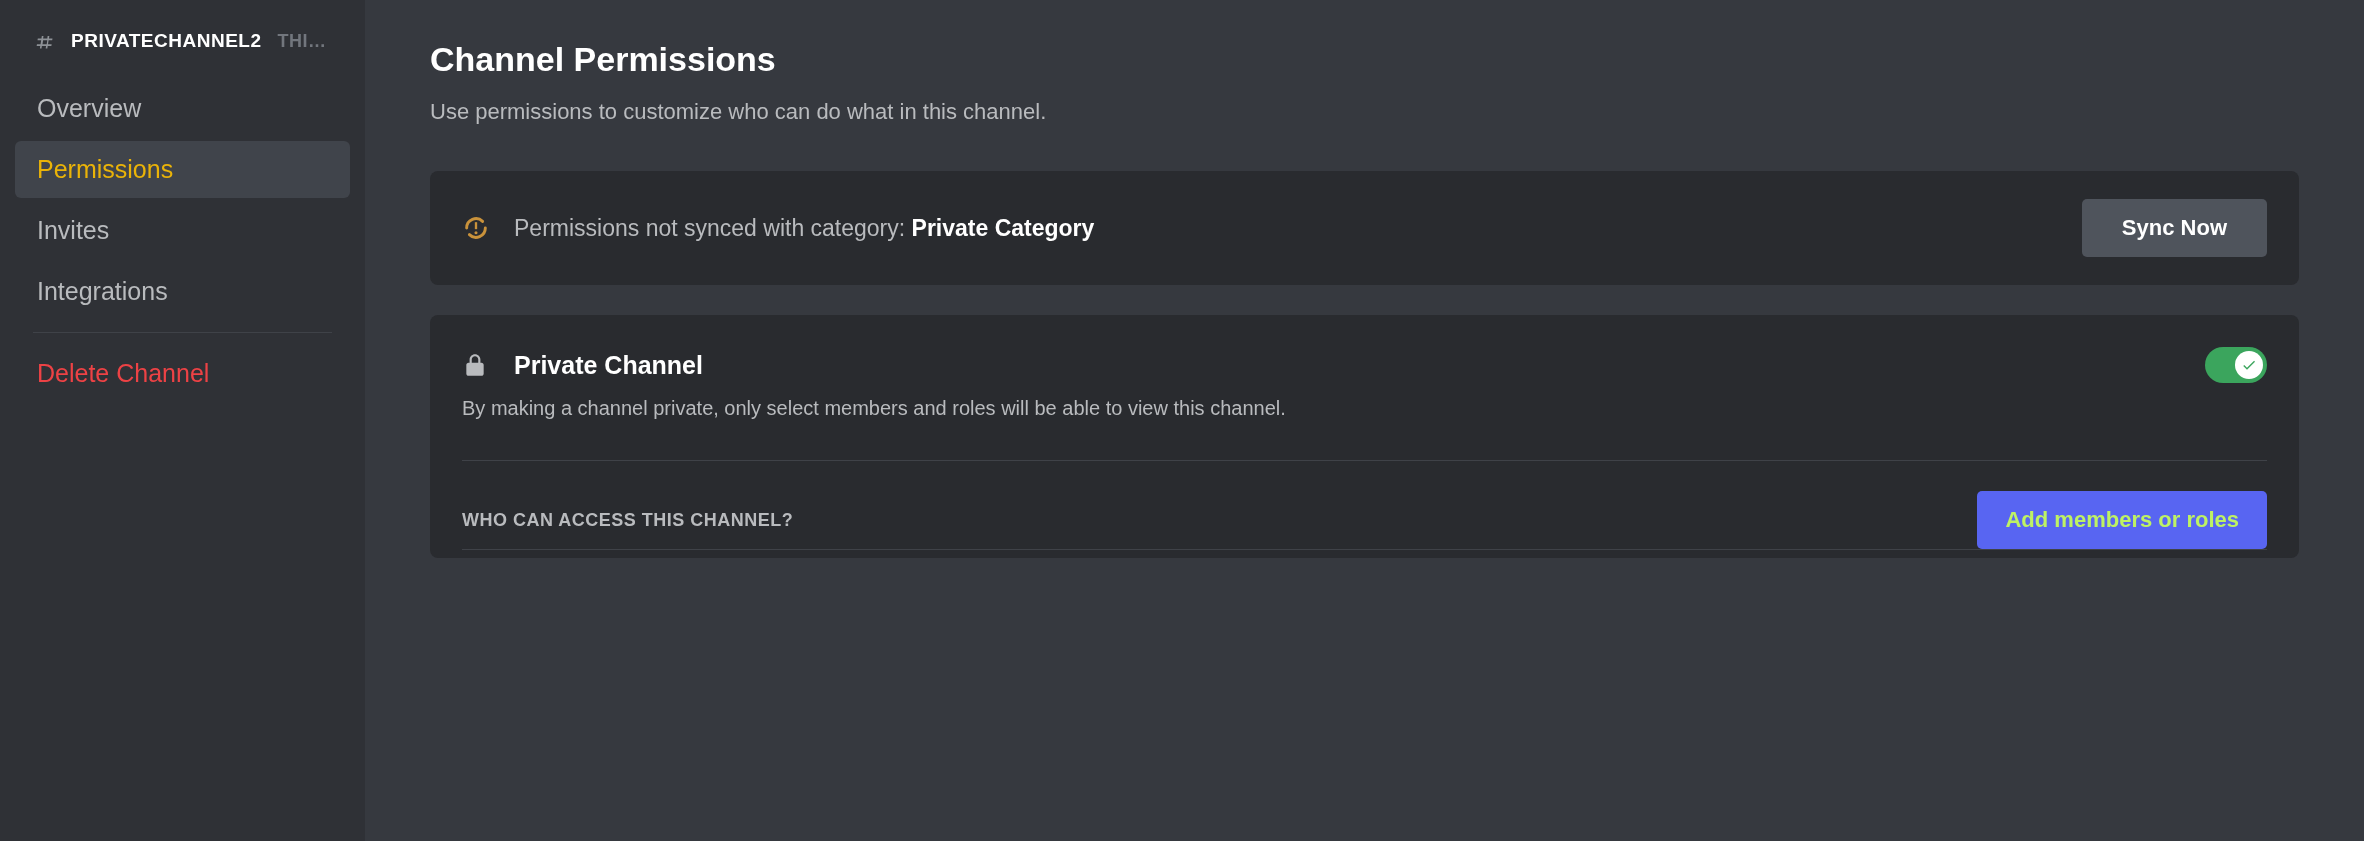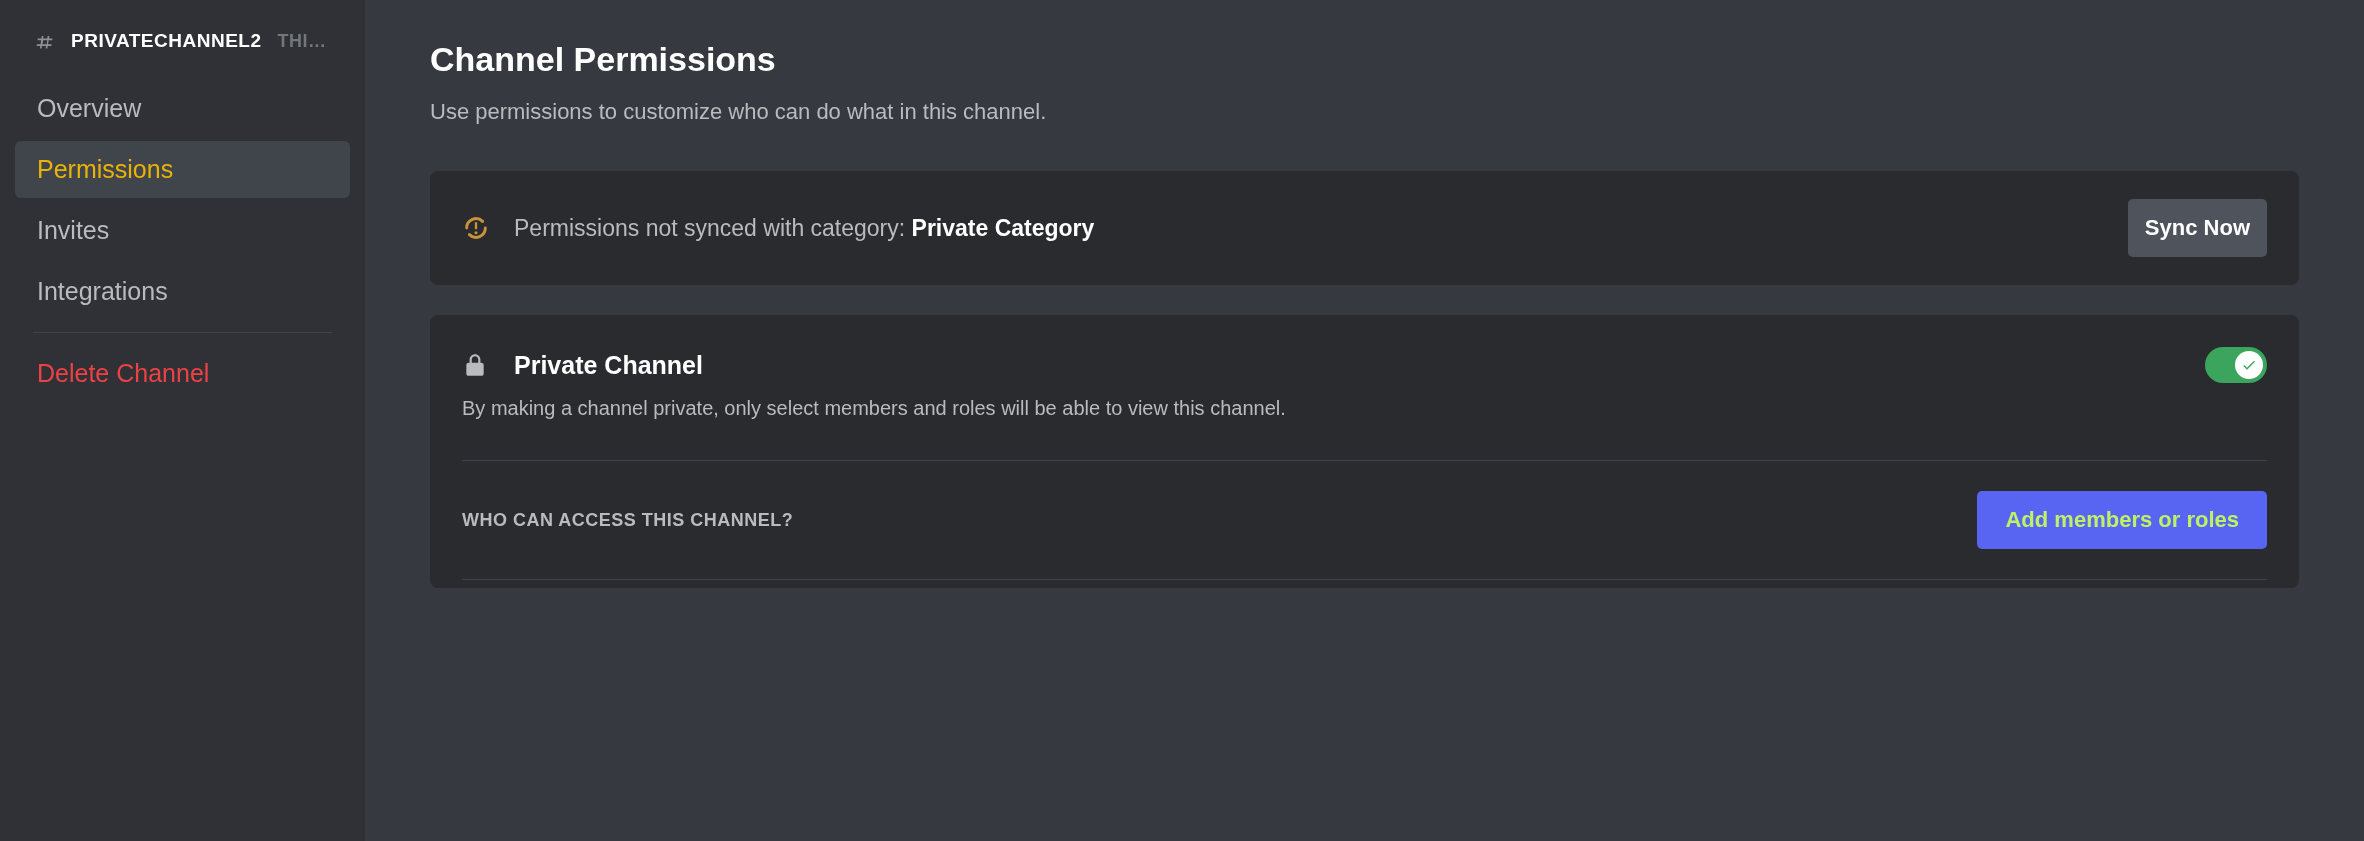--- a/index.html
+++ b/index.html
@@ -132,21 +132,21 @@
     .sync-icon {
       width: 28px;
       height: 28px;
       flex-shrink: 0;
     }
     
     .sync-button {
       background: #4f545c;
       color: #ffffff;
       border: none;
-      padding: 16px 17px;
+      padding: 16px 40px;
       font-size: 22px;
       font-weight: 600;
       border-radius: 5px;
       cursor: pointer;
     }
     
     .private-card {
       background: #292b2f;
       border-radius: 8px;
       padding: 32px 32px 8px 32px;
@@ -202,21 +202,20 @@
     
     .private-desc {
       font-size: 20px;
       color: #b9bbbe;
       margin-bottom: 40px;
     }
     
     .access-section {
       border-top: 1px solid #3f4248;
       padding-top: 30px;
-      padding-bottom: 30px;
       border-bottom: 1px solid #3f4248;
       display: flex;
       align-items: center;
       justify-content: space-between;
     }
     
     .access-title {
       font-size: 18px;
       font-weight: 800;
       color: #b9bbbe;

